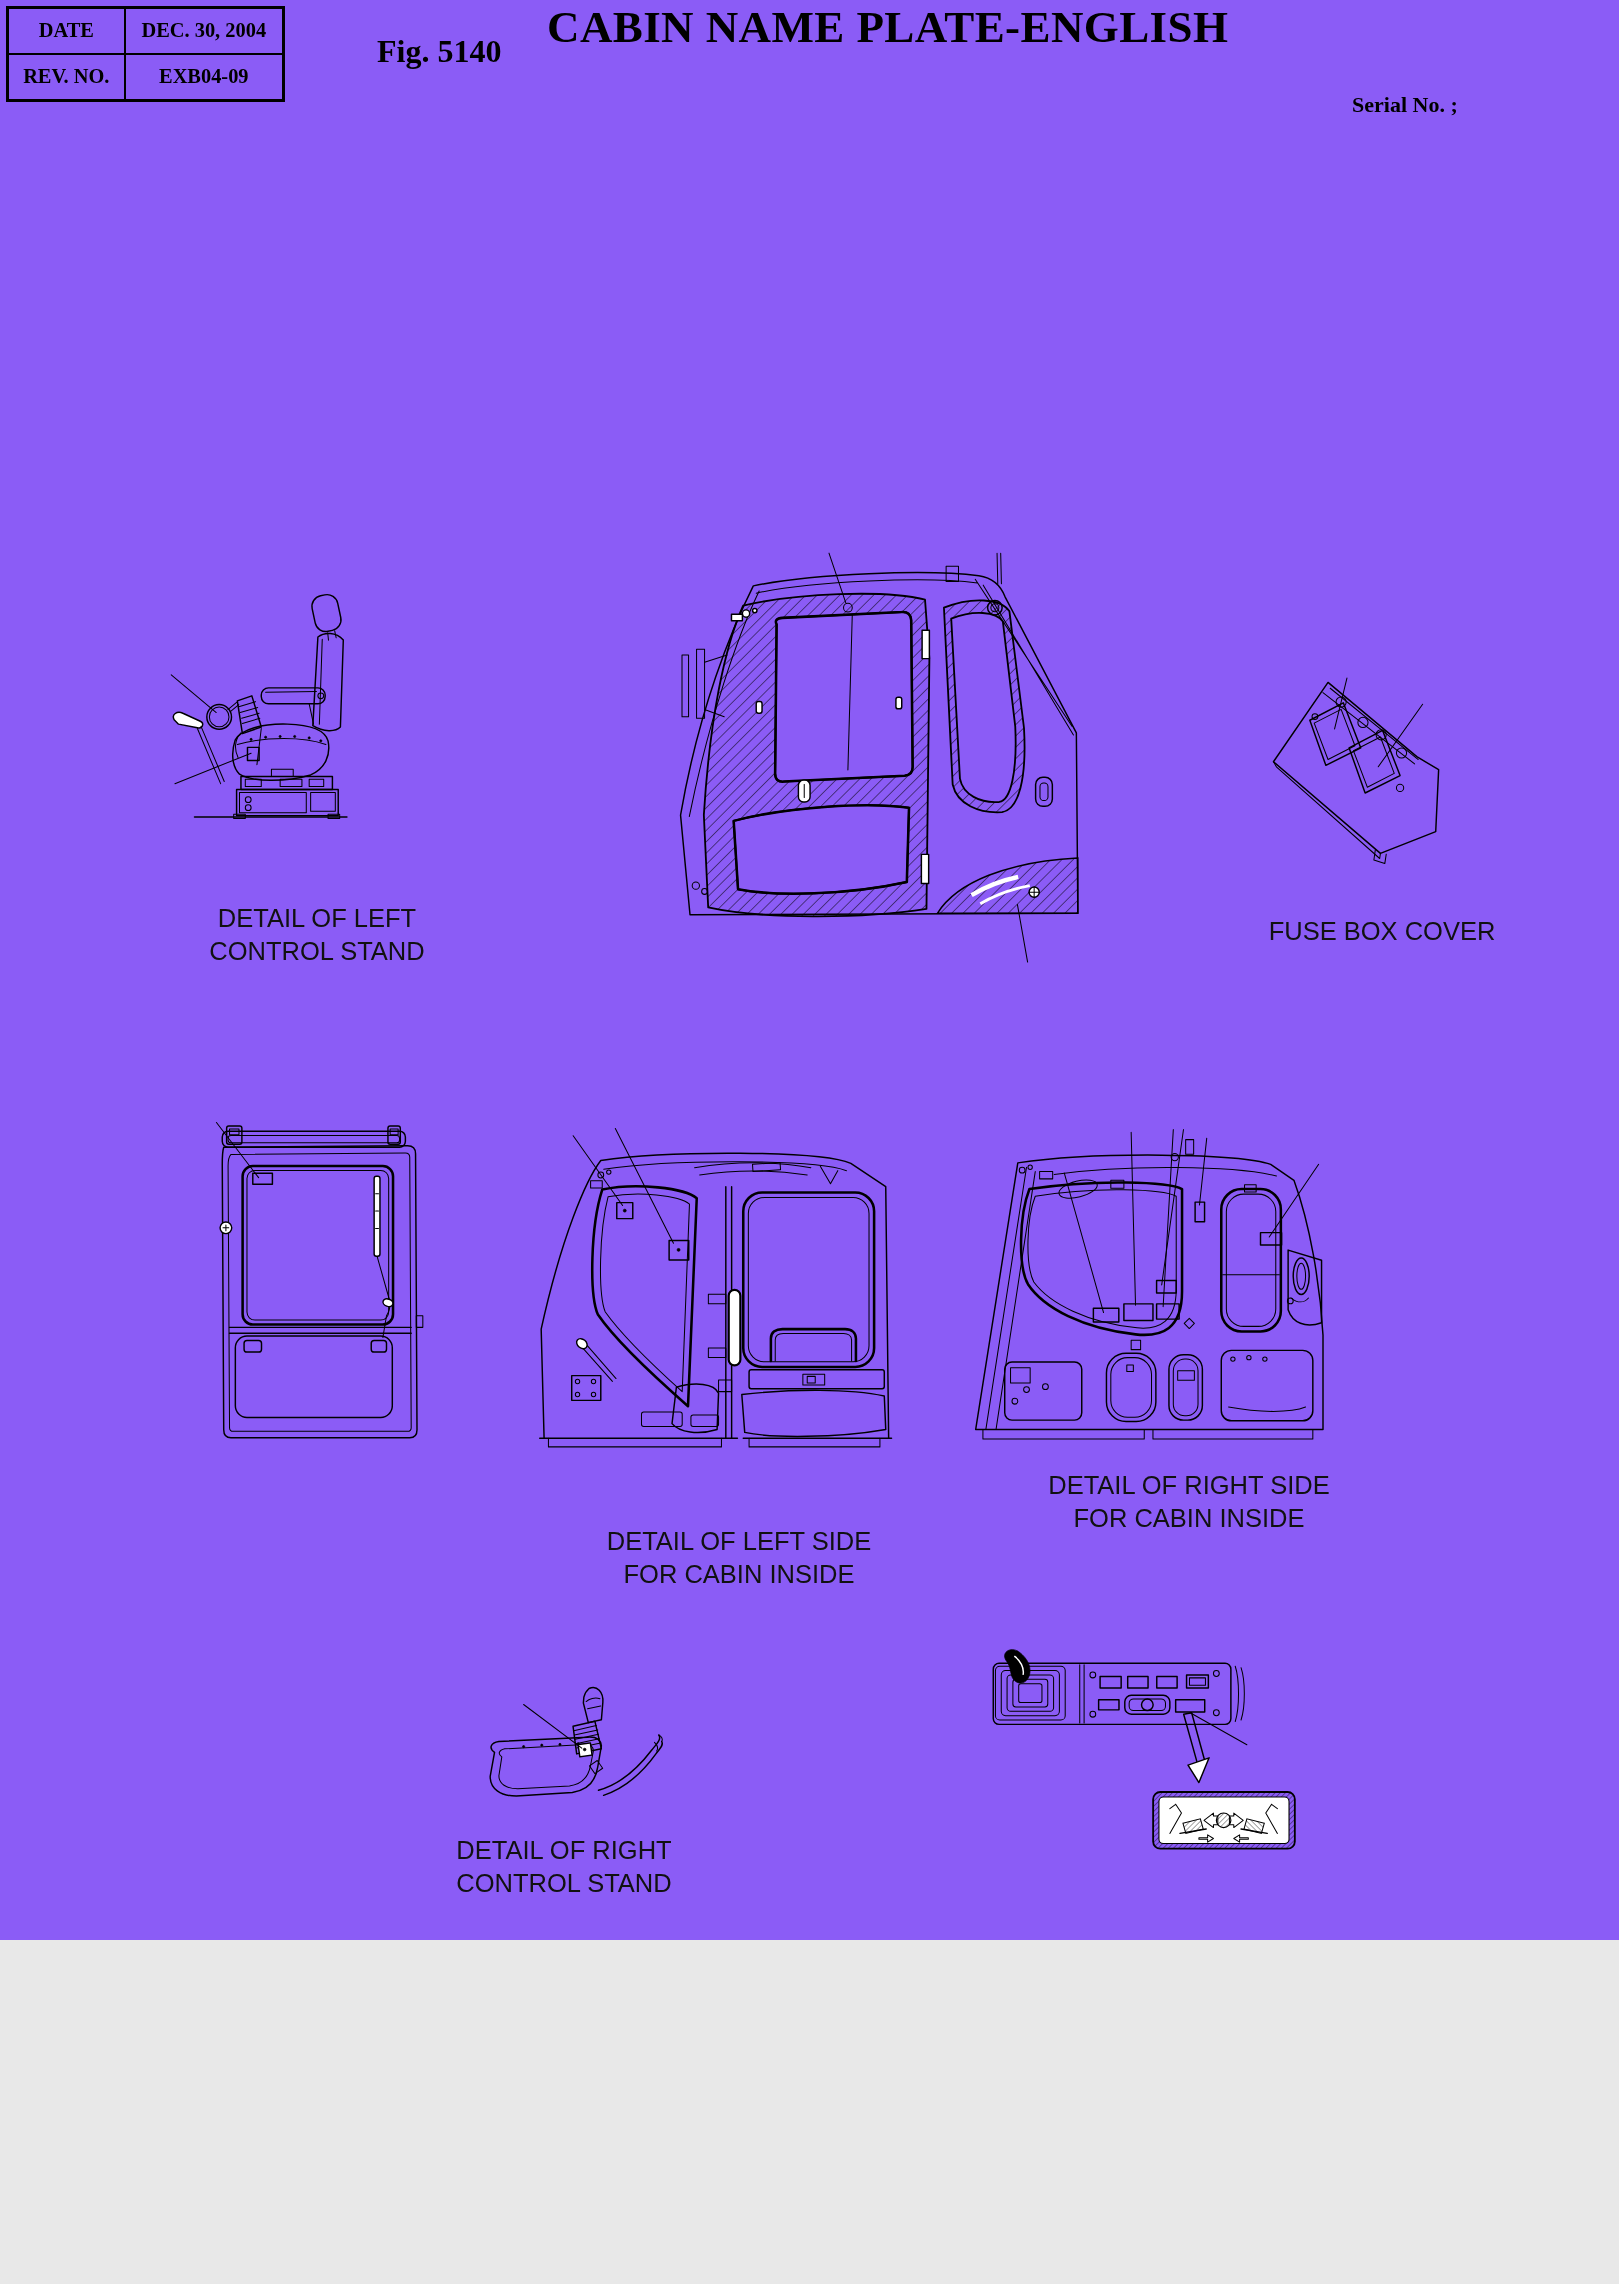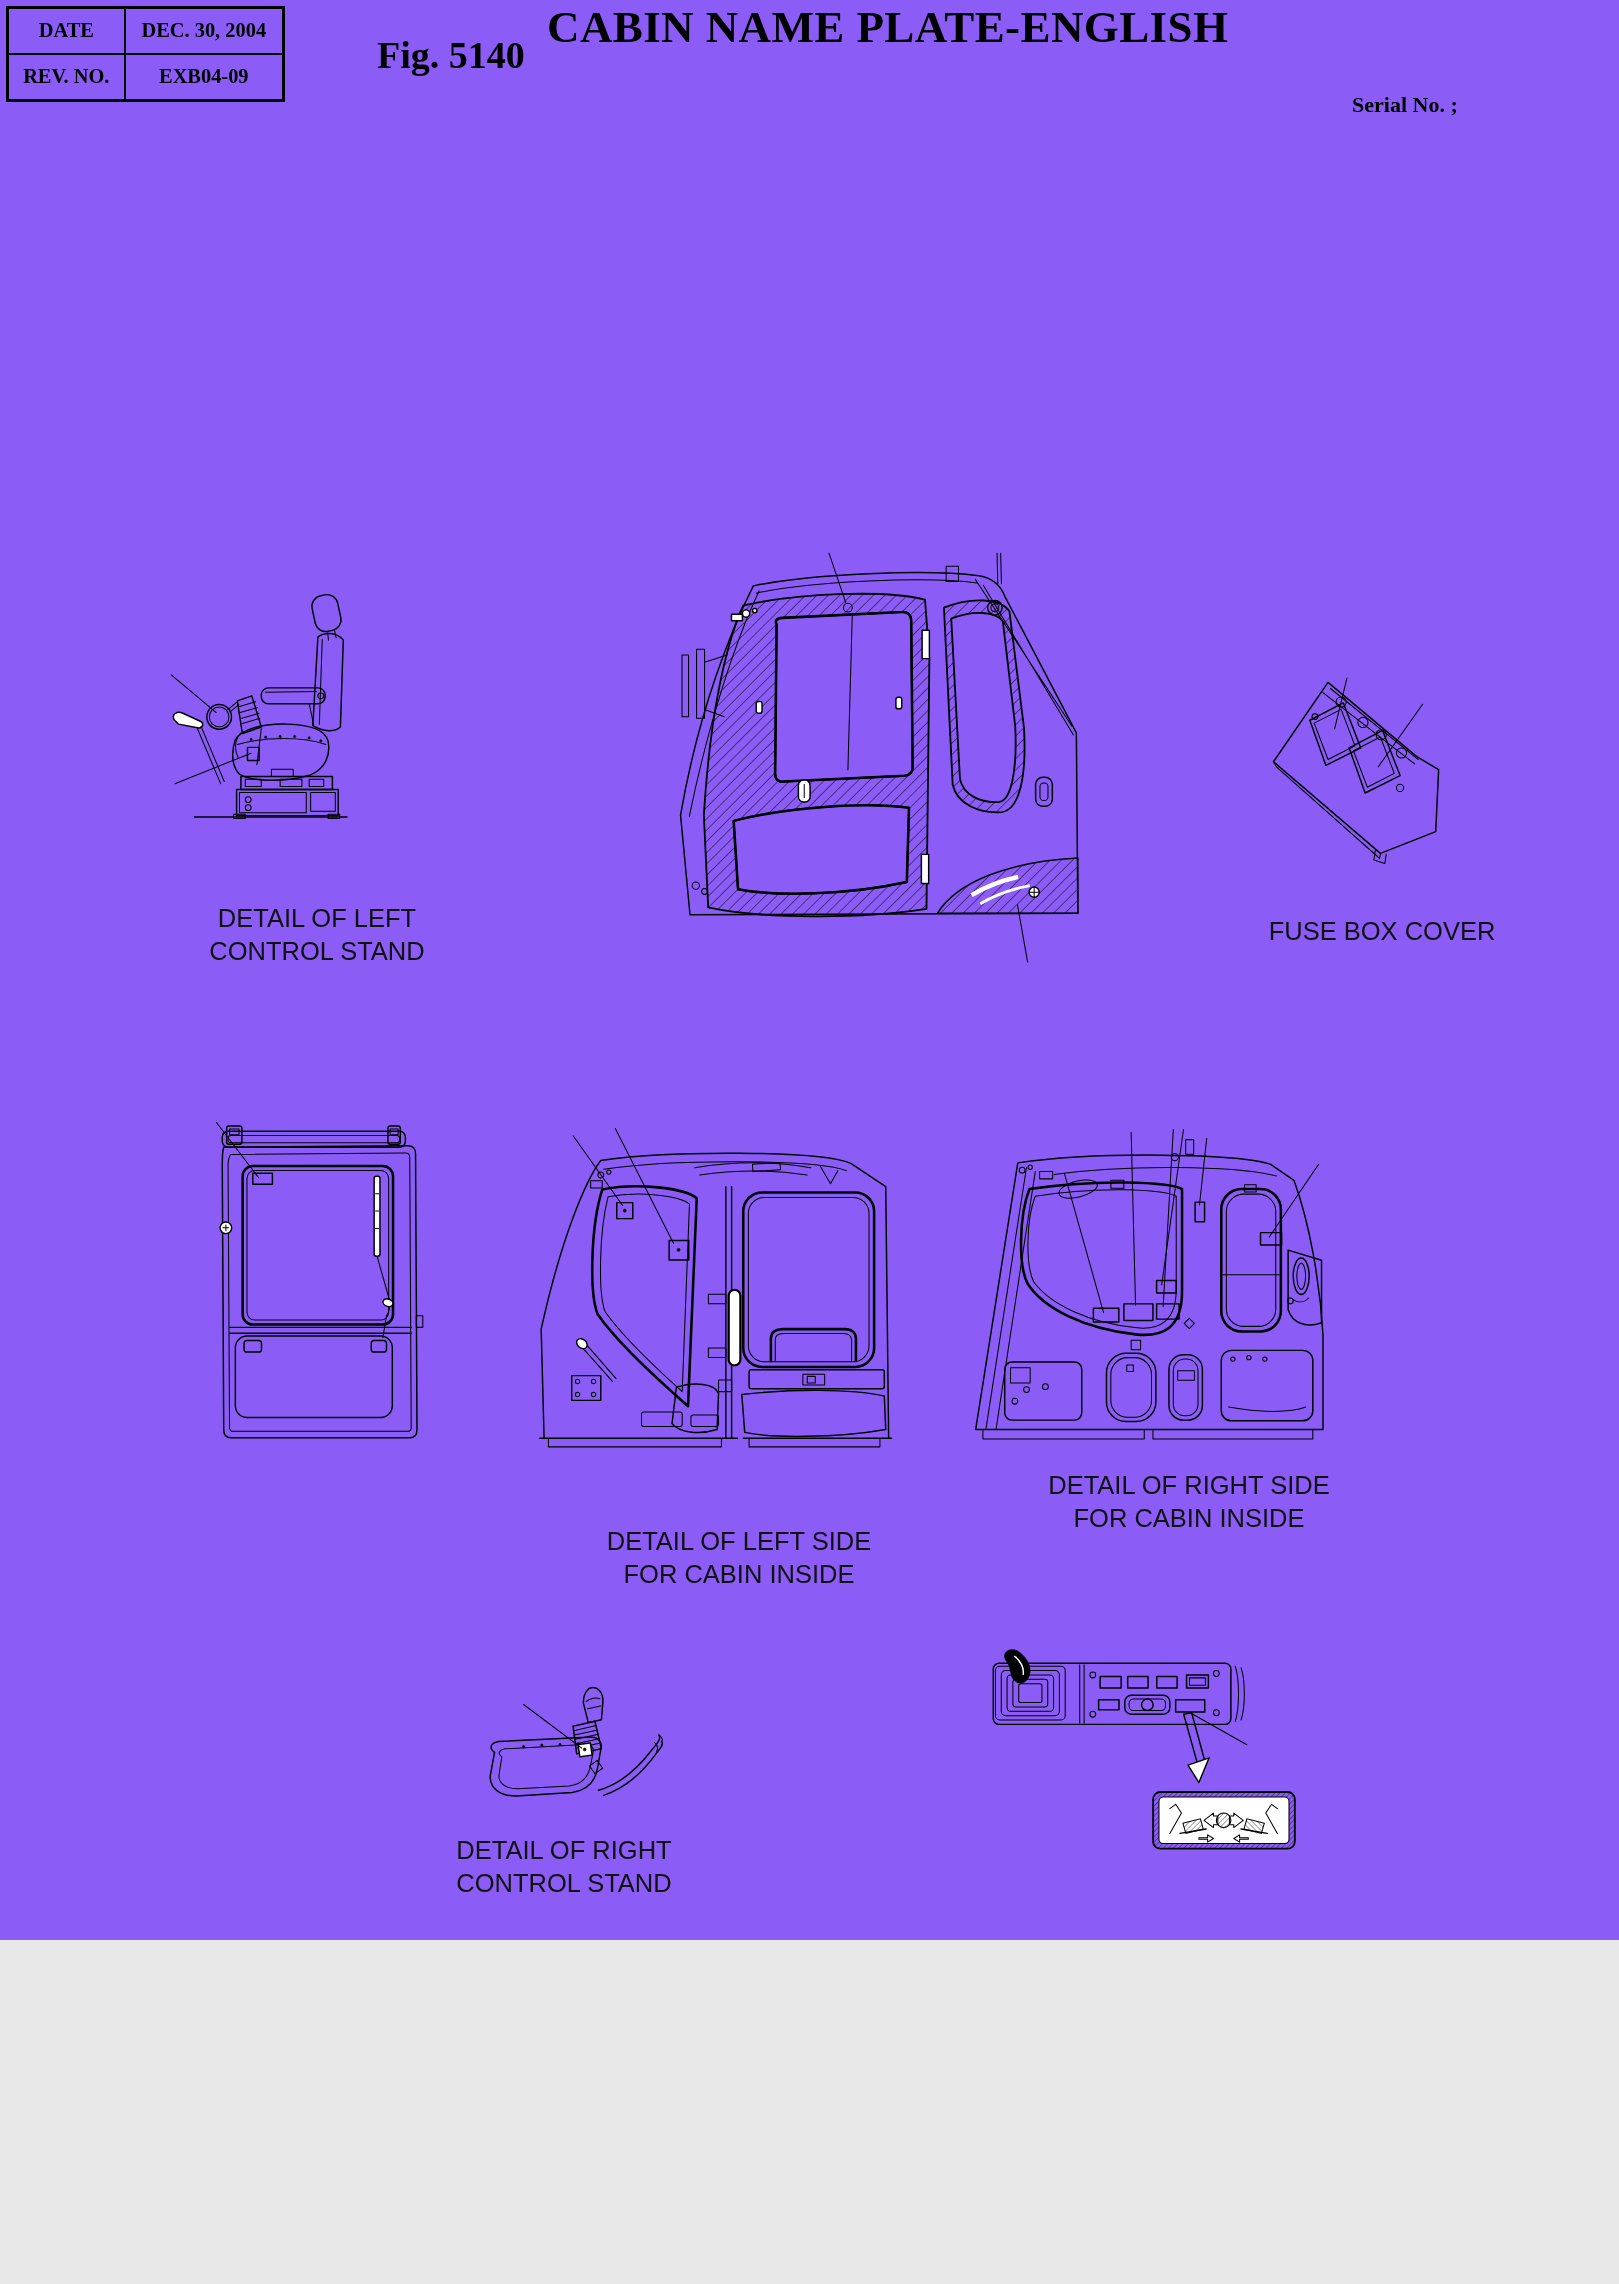--- a/index.html
+++ b/index.html
@@ -12,21 +12,21 @@
     position:absolute;left:5.8px;top:5.8px;width:279px;height:96px;
     border-collapse:collapse;table-layout:fixed;
   }
   .info-table td{
     border:2.2px solid #000;text-align:center;vertical-align:middle;
     font-weight:bold;font-size:20.4px;font-family:"Liberation Serif",serif;
   }
   .info-table{border:3.6px solid #000;}
   .col-label{width:113px;}
   .fig-number{
-    position:absolute;left:377px;top:33px;font-weight:bold;font-size:38px;text-align:center;
+    position:absolute;left:377px;top:33px;font-weight:bold;font-size:32px;text-align:center;
   }
   .doc-title{position:absolute;left:547px;top:7.3px;font-weight:bold;font-size:45px;line-height:41px;letter-spacing:0.4px;white-space:nowrap;}
   .serial{position:absolute;left:1352px;top:92px;font-weight:bold;font-size:22px;white-space:nowrap;text-align:center;}
   
   .caption{
     position:absolute;transform:translateX(-50%);
     font-family:"Liberation Sans",sans-serif;font-size:25.5px;line-height:33px;
     text-align:center;white-space:nowrap;color:#111;
   }
   

